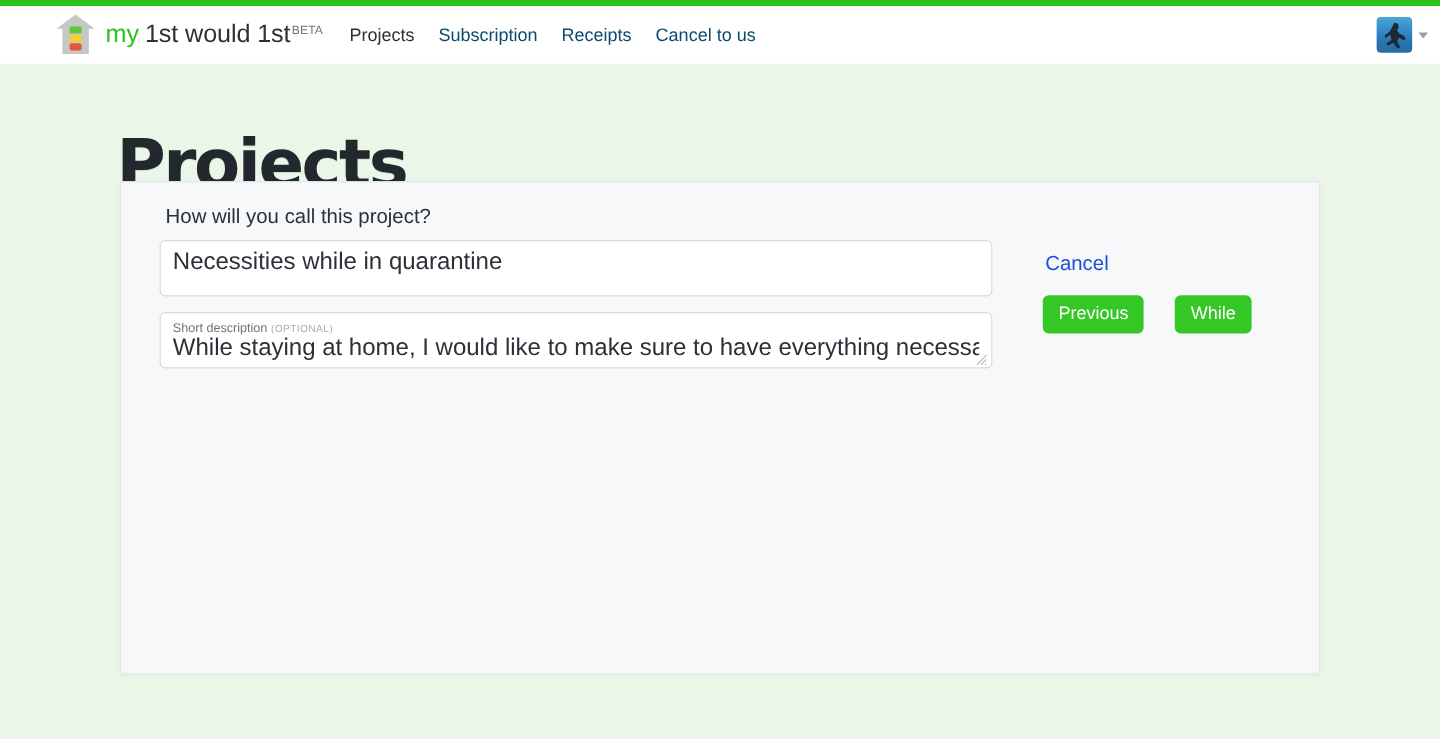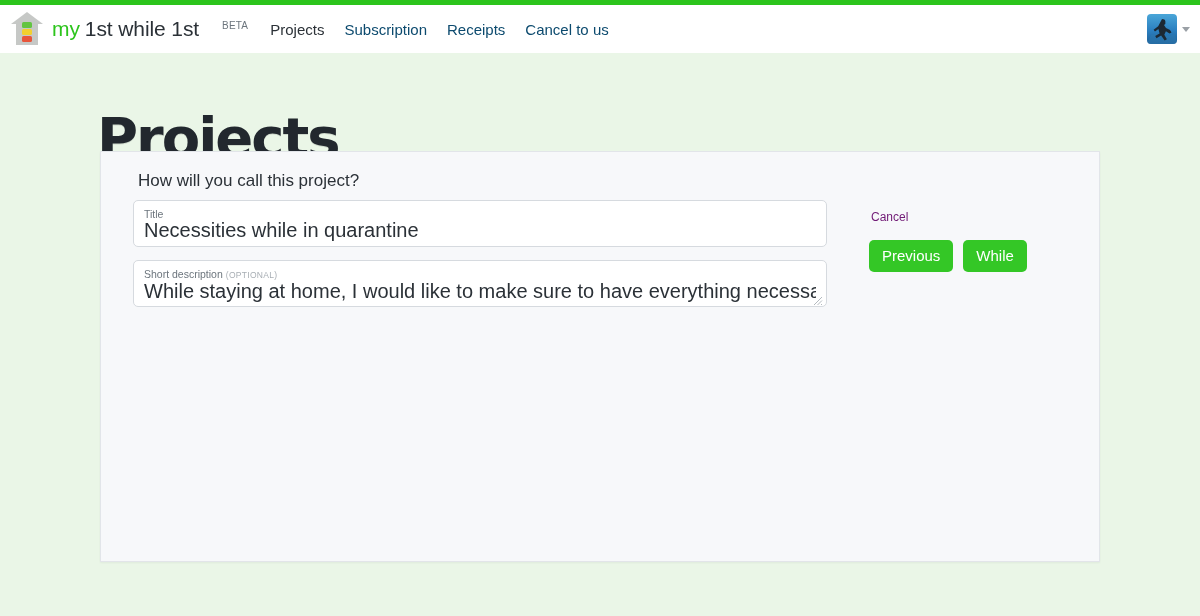--- a/index.html
+++ b/index.html
@@ -24,41 +24,42 @@
   }
 
   
   #site-header {
     position: absolute;
     top: 5px; left: 0;
     width: 1200px; height: 48px;
     background: #ffffff;
     display: flex;
     align-items: center;
+    padding-left: 36px;
   }
 
   #brand { display: flex; align-items: center; margin-left: 10px; text-decoration: none; }
 
   .house-logo { width: 34px; height: 36px; display: block; }
 
   .brand-text {
     margin-left: 8px;
     font-size: 21px;
     letter-spacing: -0.1px;
     color: #2b3137;
     white-space: nowrap;
     display: flex;
     align-items: baseline;
   }
   .brand-my { color: #2cc41c; margin-right: 5px; }
   .brand-rest { color: #2b3137; }
   .brand-beta {
     font-size: 10px;
     color: #6c757d;
-    margin-left: 23px;
+    margin-left: 1px;
     position: relative;
     top: -7px;
     letter-spacing: 0.2px;
   }
 
   #main-nav {
     display: flex;
     align-items: center;
     margin-left: 22px;
     gap: 20px;
@@ -171,30 +172,30 @@
     cursor: nwse-resize;
   }
 
   #actions {
     position: absolute;
     left: 768px;
     top: 58px;
   }
   #cancel-link {
     display: block;
-    font-size: 12px;
-    color: #701a75;
+    font-size: 17px;
+    color: #1d4ed8;
     text-decoration: none;
     margin-left: 2px;
     cursor: pointer;
   }
   #button-row {
     margin-top: 16px;
     display: flex;
-    gap: 10px;
+    gap: 26px;
   }
   .btn {
     border: none;
     background: #34c726;
     color: #ffffff;
     font-size: 15px;
     font-family: "Liberation Sans", sans-serif;
     border-radius: 5px;
     padding: 8px 13px 9px 13px;
     cursor: pointer;
@@ -213,21 +214,21 @@
     <span>
       <svg class="house-logo" viewBox="0 0 34 36" xmlns="http://www.w3.org/2000/svg">
         <path d="M17 1 L33 13 L28 13 L28 34 L6 34 L6 13 L1 13 Z" fill="#c6c8c6"></path>
         <rect x="12" y="11" width="10" height="6" rx="1.6" fill="#63c442"></rect>
         <rect x="12" y="18" width="10" height="6" rx="1.6" fill="#f2d02e"></rect>
         <rect x="12" y="25" width="10" height="6" rx="1.6" fill="#e8553b"></rect>
       </svg>
     </span>
     <span class="brand-text">
       <span class="brand-my">my</span>
-      <span class="brand-rest">1st while 1st</span>
+      <span class="brand-rest">1st would 1st</span>
       <span class="brand-beta">BETA</span>
     </span>
   </a>
 
   <nav id="main-nav">
     <a class="nav-link active" href="#">Projects</a>
     <a class="nav-link" href="#">Subscription</a>
     <a class="nav-link" href="#">Receipts</a>
     <a class="nav-link" href="#">Cancel to us</a>
   </nav>
@@ -252,21 +253,20 @@
 
 </header>
 
 <h1 id="page-title">Projects</h1>
 
 <section id="project-card">
 
   <div id="form-question">How will you call this project?</div>
 
   <div class="field" id="field-title">
-    <div class="field-label">Title</div>
     <div class="field-value" placeholder="Title">Necessities while in quarantine</div>
   </div>
 
   <div class="field" id="field-description">
     <div class="field-label">
       <span>Short description</span><span class="field-optional">(OPTIONAL)</span>
     </div>
     <div class="field-value" placeholder="Short description">While staying at home, I would like to make sure to have everything necessary for as long as possible.</div>
     <span id="resize-handle">
       <svg viewBox="0 0 12 12" xmlns="http://www.w3.org/2000/svg">

